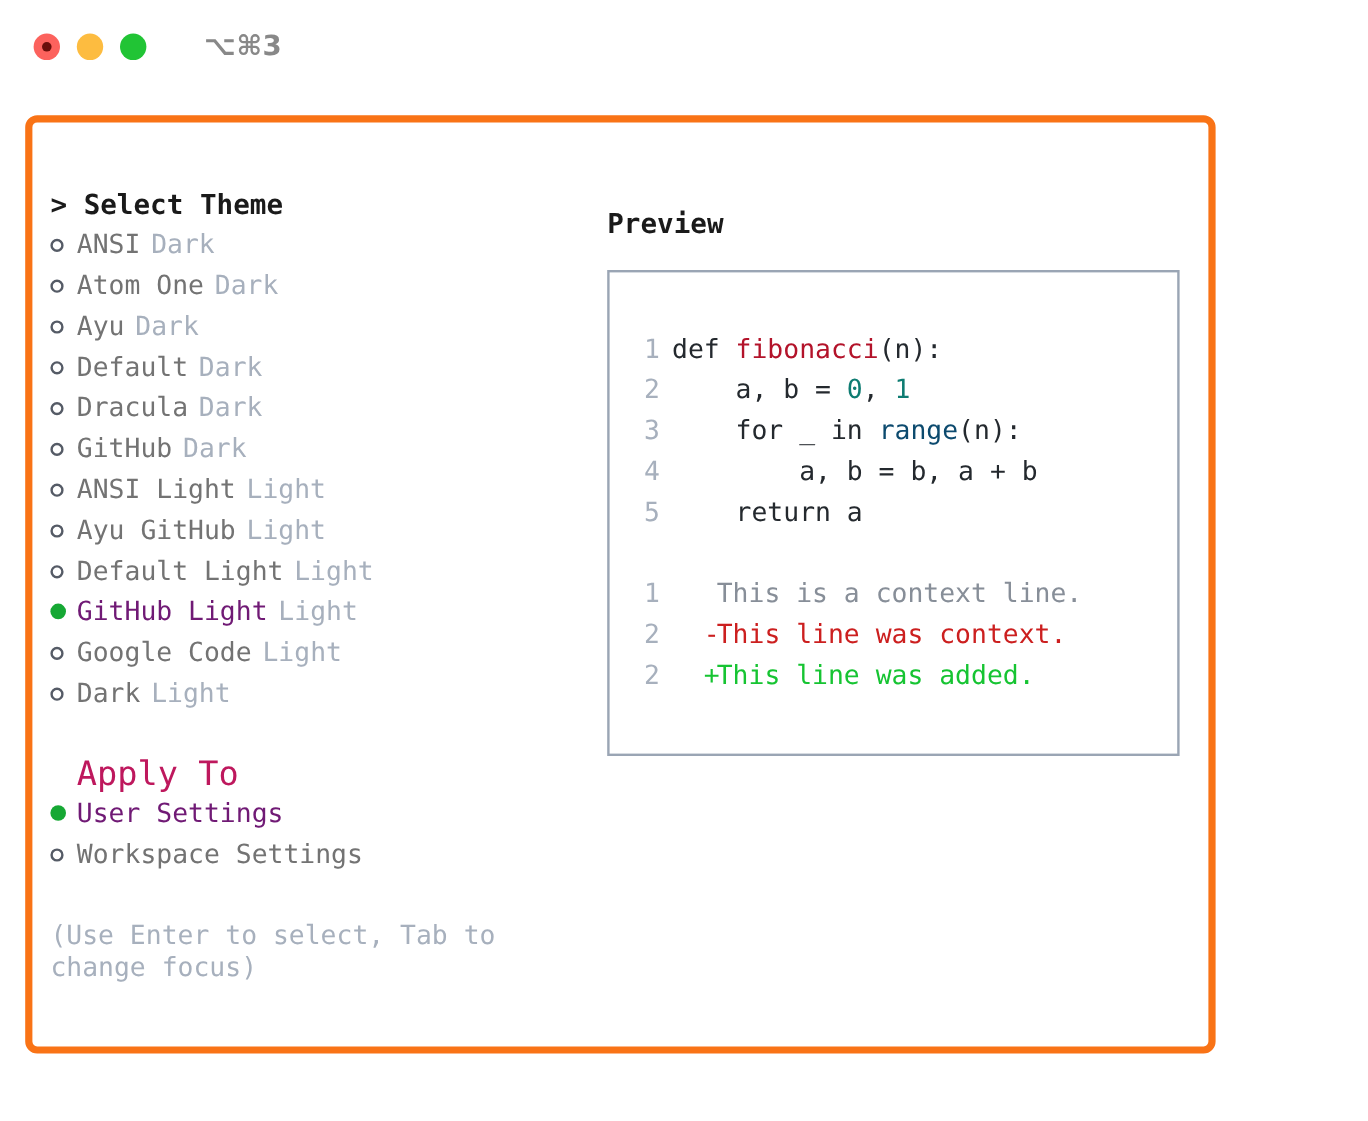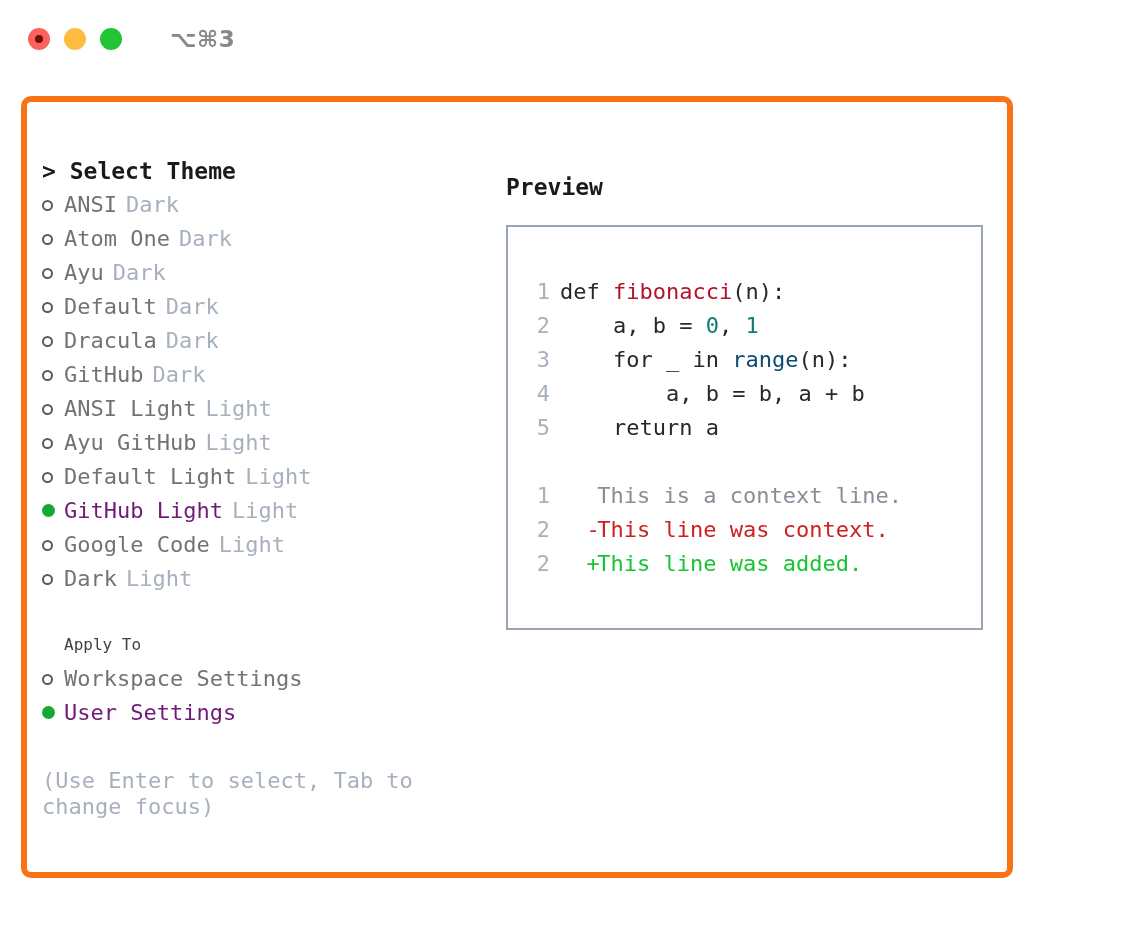--- a/index.html
+++ b/index.html
@@ -131,22 +131,22 @@
     border-radius: 50%;
     background: #16a834;
   }
   .label      { color: #737373; }
   .label.sel  { color: #701a75; }
   .suffix     { color: #a7b0bd; margin-left: 9px; text-align: center; }
 
   .section-gap { height: 32px; }
 
   .apply-head {
-    font-size: 16px;
-    color: #404040;
+    font-size: 28px;
+    color: #be185d;
     line-height: 34px;
     padding-left: 22px;
     white-space: pre;
   }
 
   .hint {
     margin-top: 38px;
     font-size: 22px;
     color: #a7b0bd;
     line-height: 26px;
@@ -237,22 +237,22 @@
             <div class="row"><span class="bullet"><span class="dot-hollow"></span></span><span class="label">Default Light</span><span class="suffix">Light</span></div>
             <div class="row"><span class="bullet"><span class="dot-filled"></span></span><span class="label sel">GitHub Light</span><span class="suffix">Light</span></div>
             <div class="row"><span class="bullet"><span class="dot-hollow"></span></span><span class="label">Google Code</span><span class="suffix">Light</span></div>
             <div class="row"><span class="bullet"><span class="dot-hollow"></span></span><span class="label">Dark</span><span class="suffix">Light</span></div>
           </div>
 
         <div class="section-gap"></div>
 
         <div class="apply-head">Apply To</div>
         <div id="apply-list">
+            <div class="row"><span class="bullet"><span class="dot-filled"></span></span><span class="label sel">User Settings</span></div>
             <div class="row"><span class="bullet"><span class="dot-hollow"></span></span><span class="label">Workspace Settings</span></div>
-            <div class="row"><span class="bullet"><span class="dot-filled"></span></span><span class="label sel">User Settings</span></div>
           </div>
 
         <div class="hint">(Use Enter to select, Tab to change focus)</div>
       </div>
 
       <div class="right-col">
         <div class="preview-title">Preview</div>
 
         <div class="preview-box">
           <div id="code-block">

